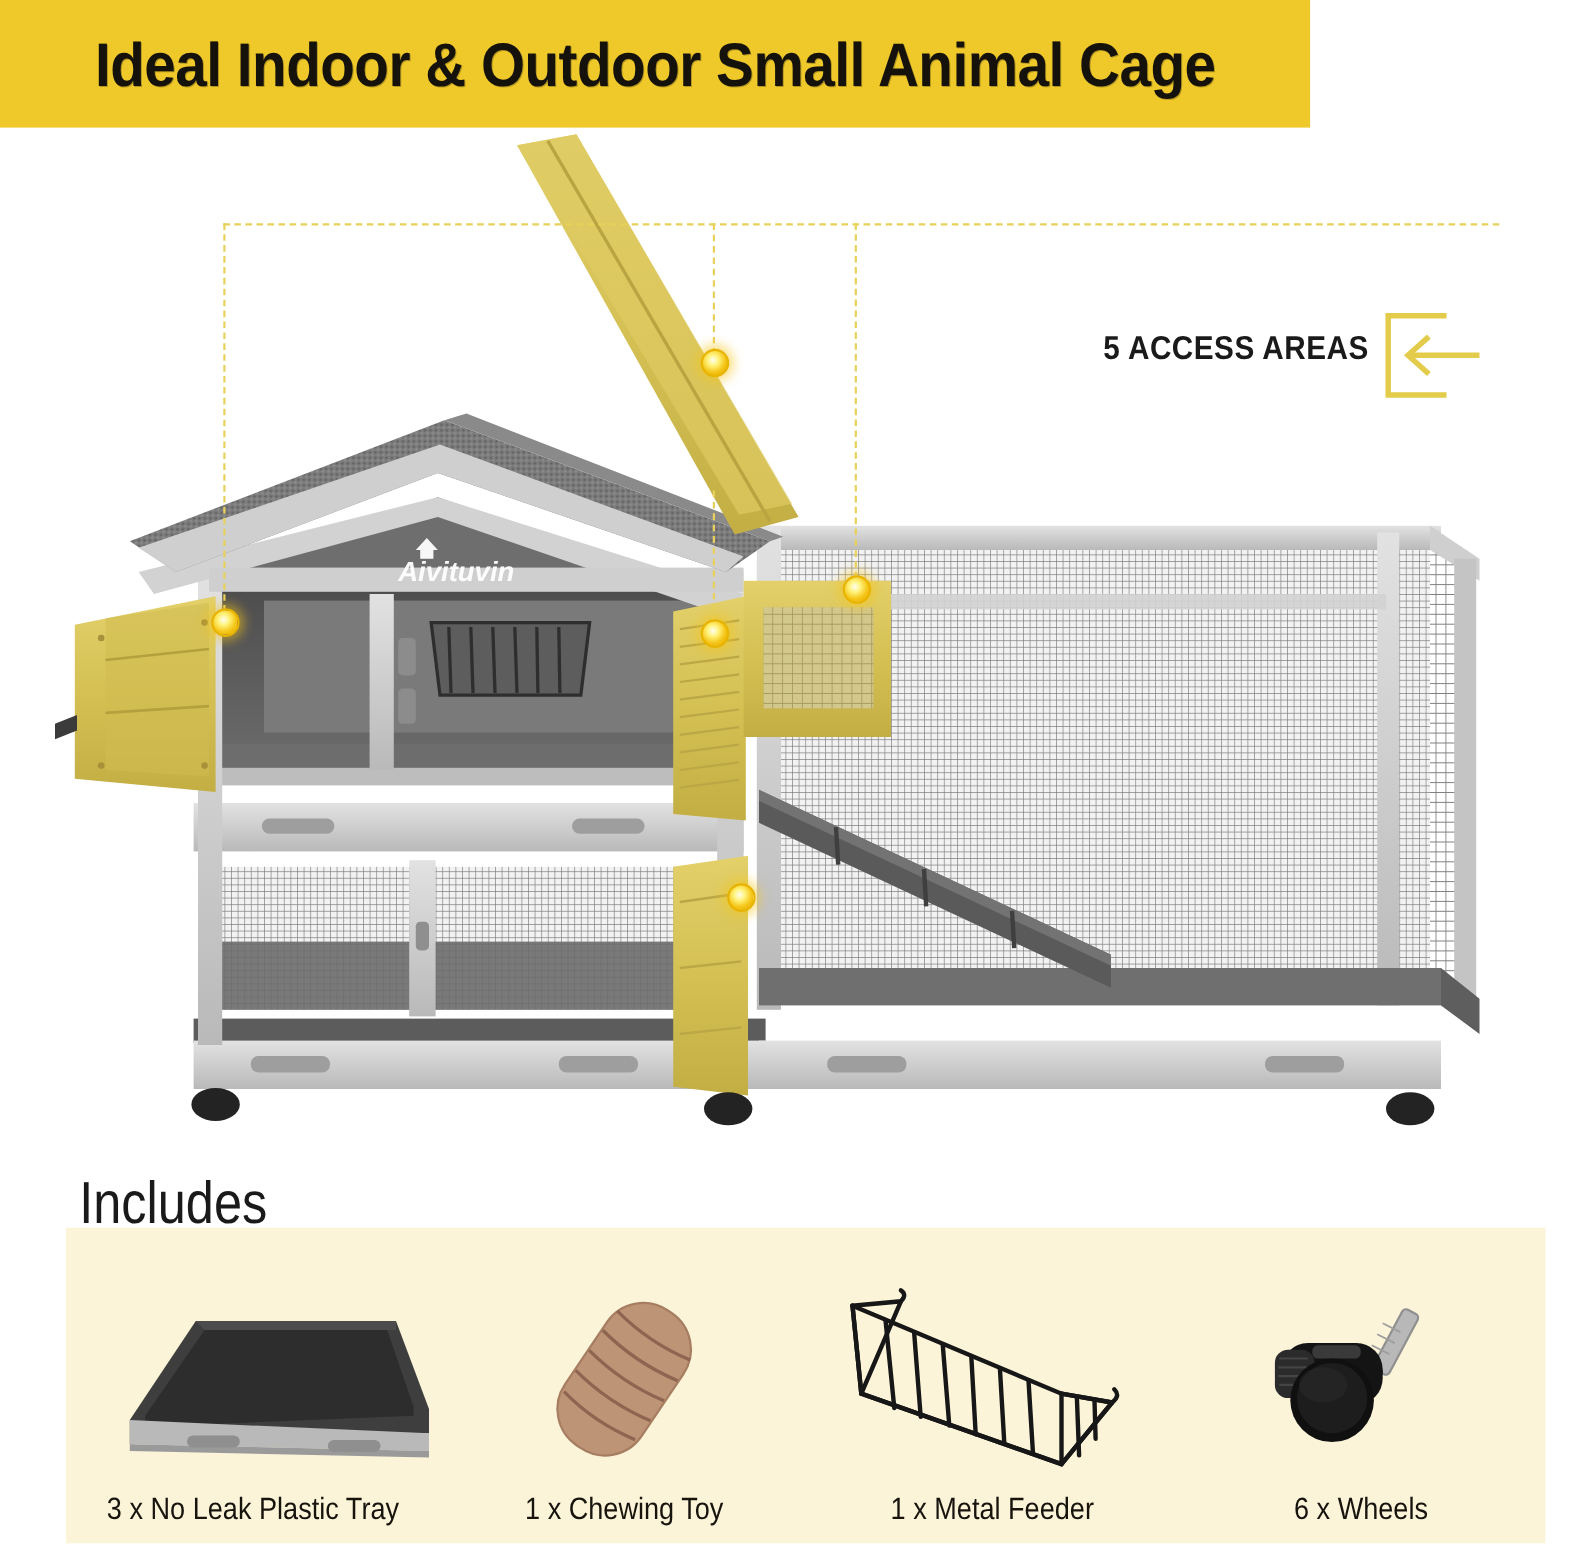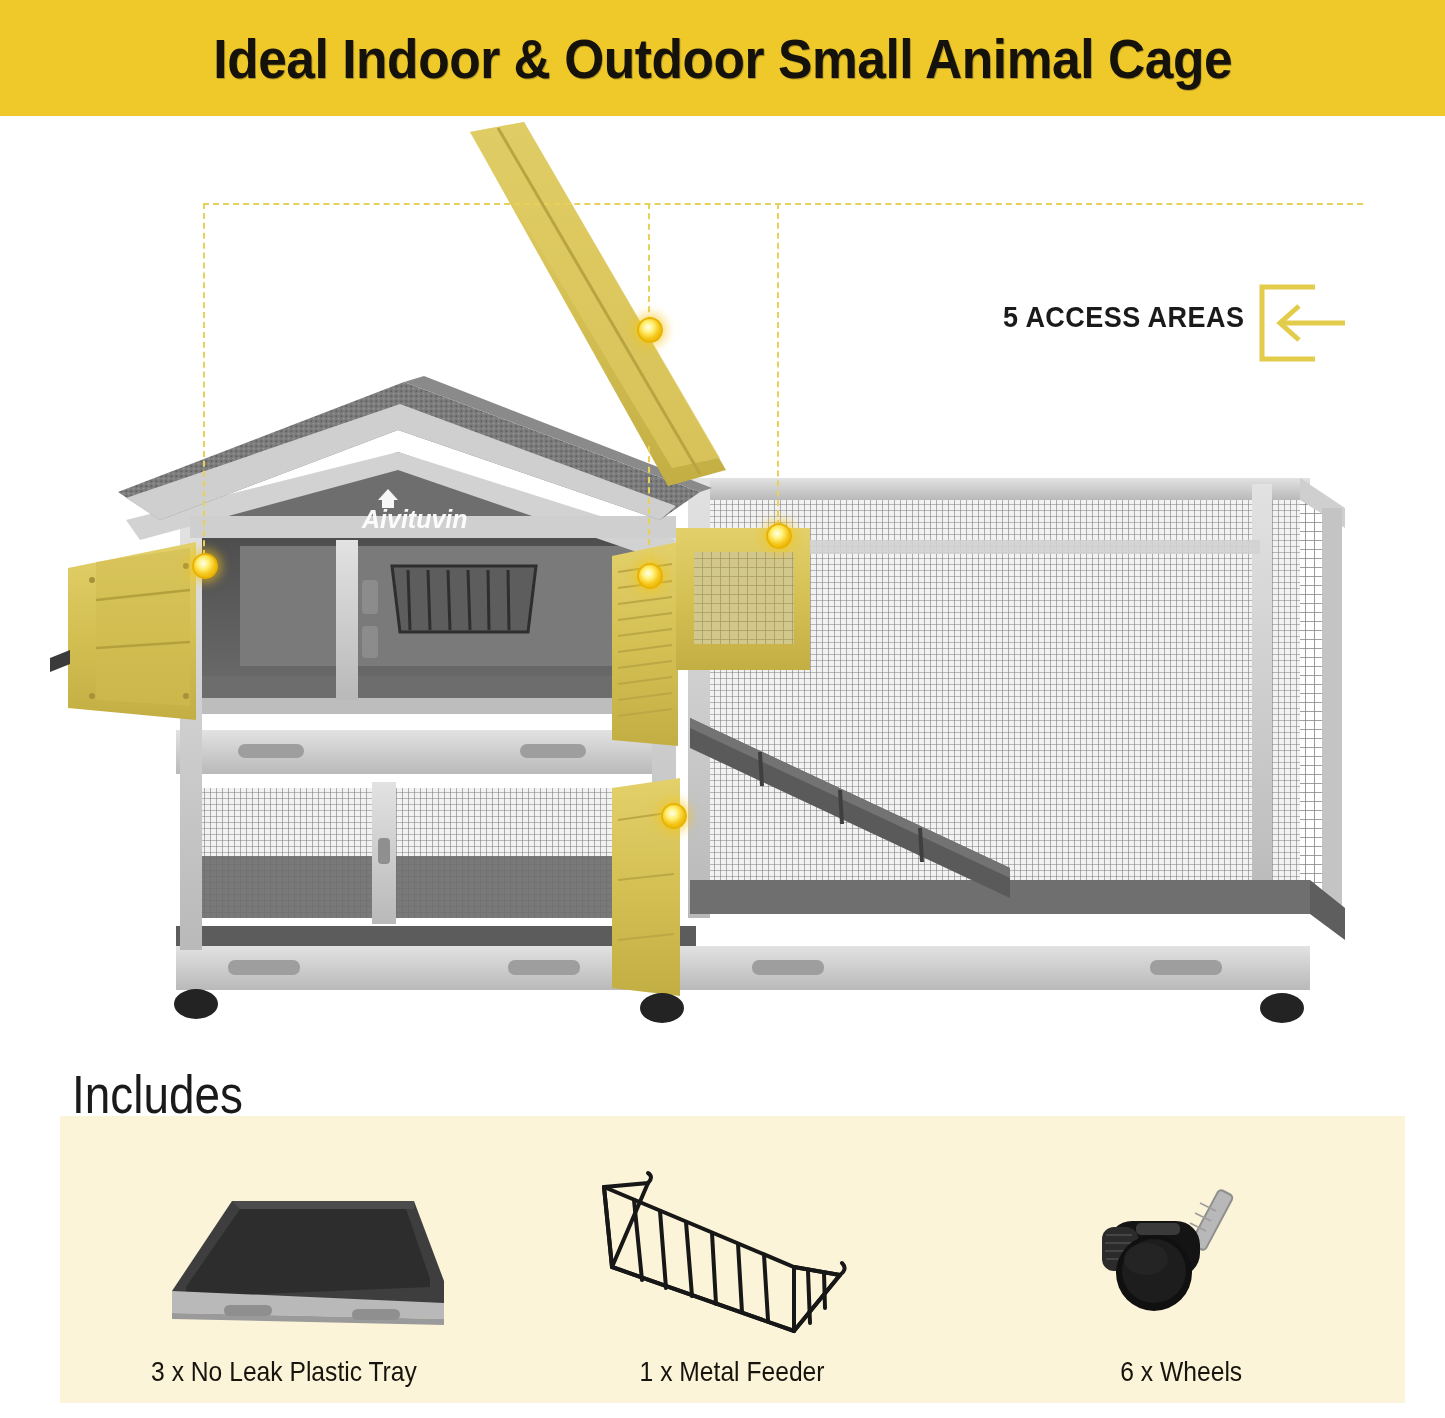--- a/index.html
+++ b/index.html
@@ -6,21 +6,21 @@
   body {
     width: 1445px; height: 1418px;
     background: #ffffff;
     font-family: "Liberation Sans", sans-serif;
     position: relative; overflow: hidden;
   }
 
   
   .header-banner {
     position: absolute; left: 0; top: 0;
-    width: 1445px; height: 116px;
+    width: 1191px; height: 116px;
     background: #EFC82A;
     display: flex; align-items: center; justify-content: center;
   }
   .header-title {
     font-size: 56px; font-weight: bold; color: #15120c;
     letter-spacing: -0.5px; transform: scaleX(0.92);
     white-space: nowrap;
     text-shadow: 1px 1px 0 rgba(0,0,0,.25);
   }
 
@@ -310,20 +310,38 @@
         <polygon points="58,128 330,140 330,156 58,150" fill="#B9B9B9"></polygon>
         <polygon points="58,150 330,156 330,162 58,156" fill="#9a9a9a"></polygon>
         <rect x="110" y="142" width="48" height="11" rx="5.5" fill="#8f8f8f"></rect>
         <rect x="238" y="146" width="48" height="11" rx="5.5" fill="#8f8f8f"></rect>
         <polygon points="118,38 300,38 300,46 126,46" fill="#4c4c4c"></polygon>
       </svg>
     </div>
     <div class="include-caption">3 x No Leak Plastic Tray</div>
   </div>
 
+  <div class="include-cell">
+    <div class="include-art">
+      <svg width="220" height="190" viewBox="0 0 220 190">
+        <g transform="rotate(34 110 95)">
+          <rect x="68" y="22" width="84" height="148" rx="40" fill="#BE9477"></rect>
+          <rect x="68" y="22" width="84" height="148" rx="40" fill="none" stroke="#A67D61" stroke-width="2"></rect>
+          <g stroke="#8d6550" stroke-width="3" fill="none">
+            <path d="M70 48 Q110 56 150 48"></path>
+            <path d="M69 70 Q110 78 151 70"></path>
+            <path d="M69 92 Q110 100 151 92"></path>
+            <path d="M69 114 Q110 122 151 114"></path>
+            <path d="M71 136 Q110 144 149 136"></path>
+          </g>
+        </g>
+      </svg>
+    </div>
+    <div class="include-caption">1 x Chewing Toy</div>
+  </div>
 
   <div class="include-cell">
     <div class="include-art">
       <svg width="300" height="180" viewBox="0 0 300 180">
         <g stroke="#171717" stroke-width="4" fill="none" stroke-linecap="round">
           <path d="M22 24 L66 20 Q72 14 66 10"></path>
           <path d="M22 24 L30 104 L212 168 L258 112 Q266 106 260 100"></path>
           <path d="M22 24 L212 104 L258 112"></path>
           <path d="M30 104 L212 168"></path>
           <path d="M212 104 L212 168"></path>

